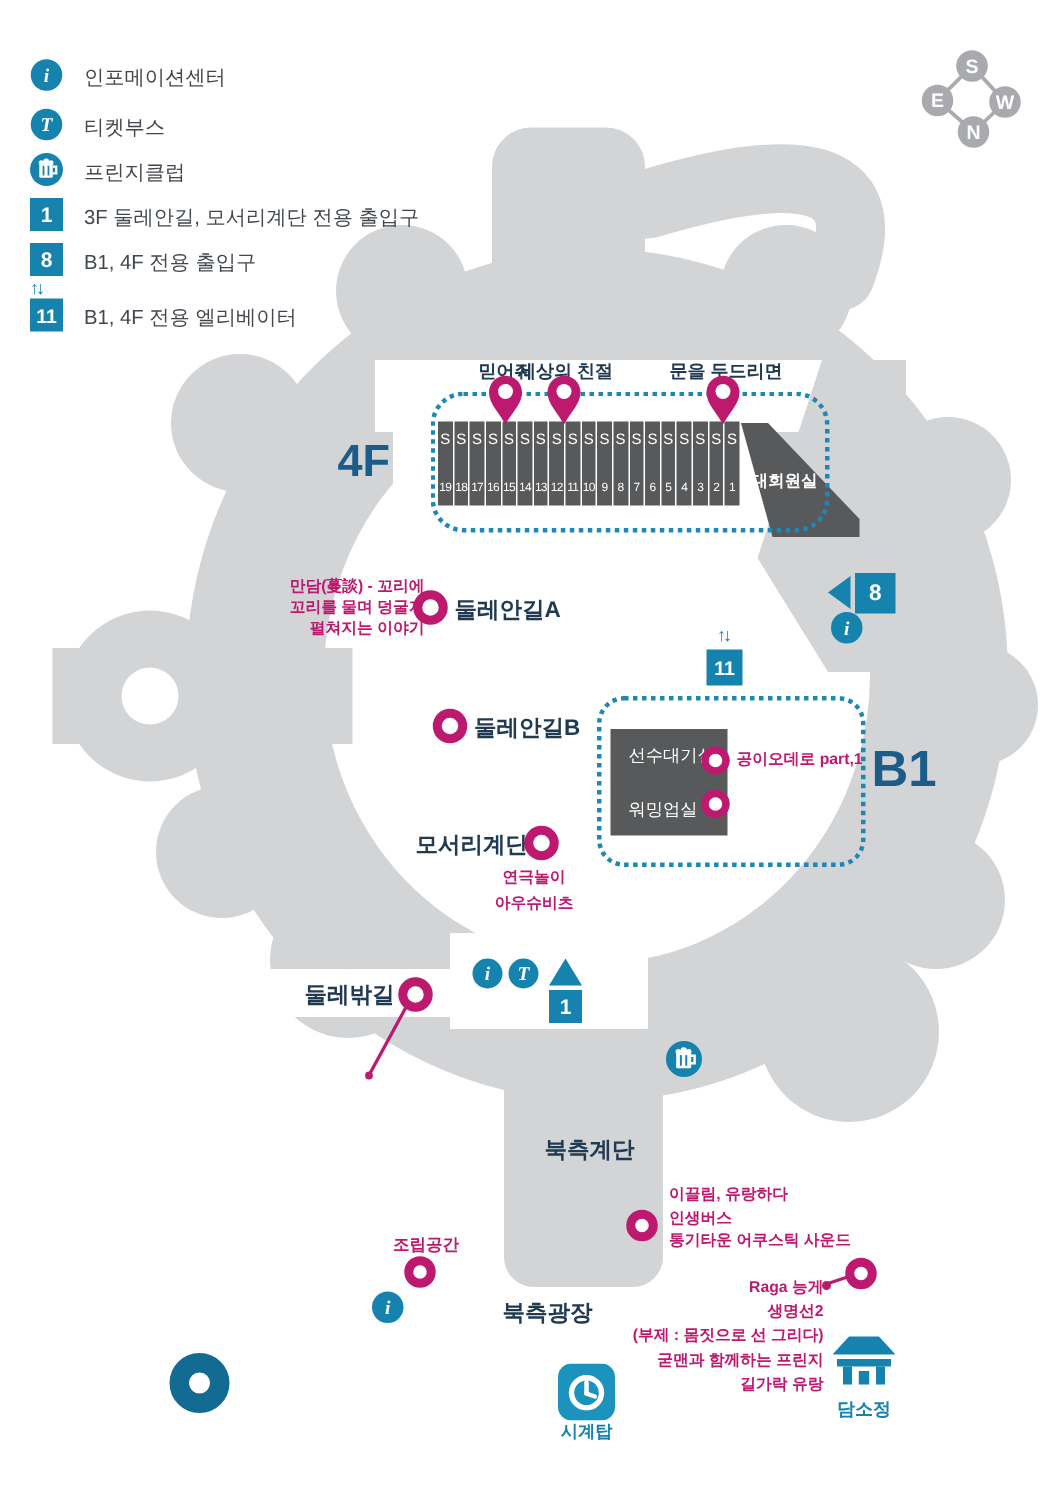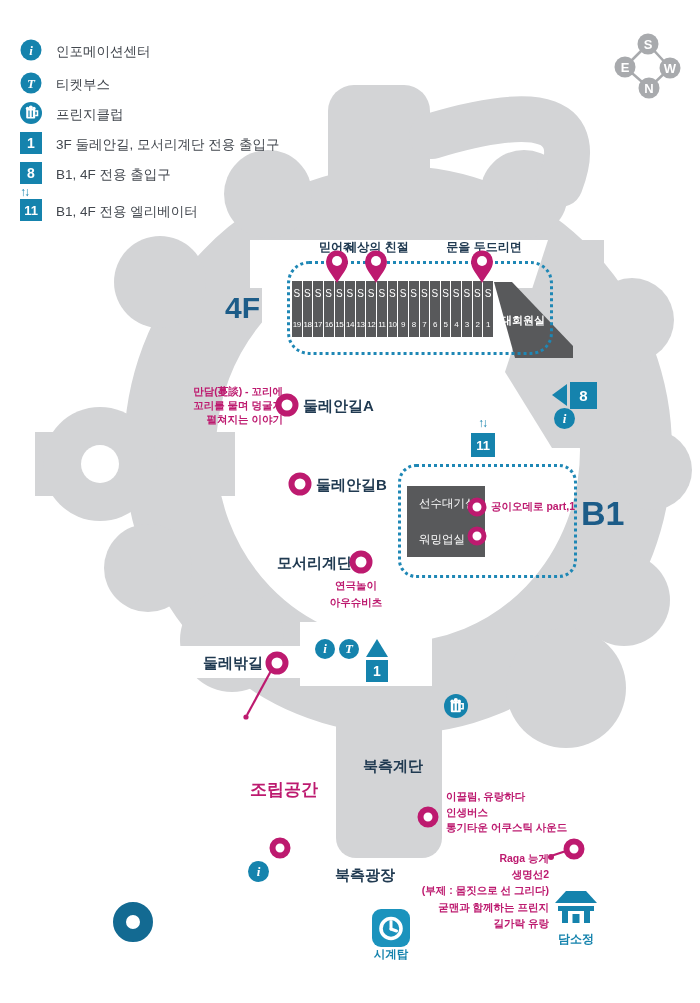--- a/index.html
+++ b/index.html
@@ -310,21 +310,21 @@
 
   <div class="navy-label abs t-x" style="left:393px;top:757px">북측계단</div>
 
   <div class="ring md abs t-c" style="left:428px;top:817px"></div>
   <div class="mag-text abs" style="left:446px;top:789px;line-height:15.6px">
     <div>이끌림, 유랑하다</div>
     <div>인생버스</div>
     <div>통기타운 어쿠스틱 사운드</div>
   </div>
 
-  <div class="mag-text abs t-x" style="left:284px;top:781px;font-size:17px">조립공간</div>
+  <div class="mag-text abs t-x" style="left:284px;top:825px;font-size:11px">조립공간</div>
   <div class="ring md abs t-c" style="left:280px;top:848px"></div>
   <div class="bcirc abs" style="left:248px;top:861px">
     <span class="serif">i</span>
     </div>
 
   <div class="donut abs" style="left:113px;top:902px"></div>
 
   <div class="navy-label abs t-x" style="left:365px;top:866px">북측광장</div>
   <svg class="abs" style="left:372px;top:909px" width="38" height="38">
     <rect width="38" height="38" rx="9" fill="#1b93bd"></rect>

